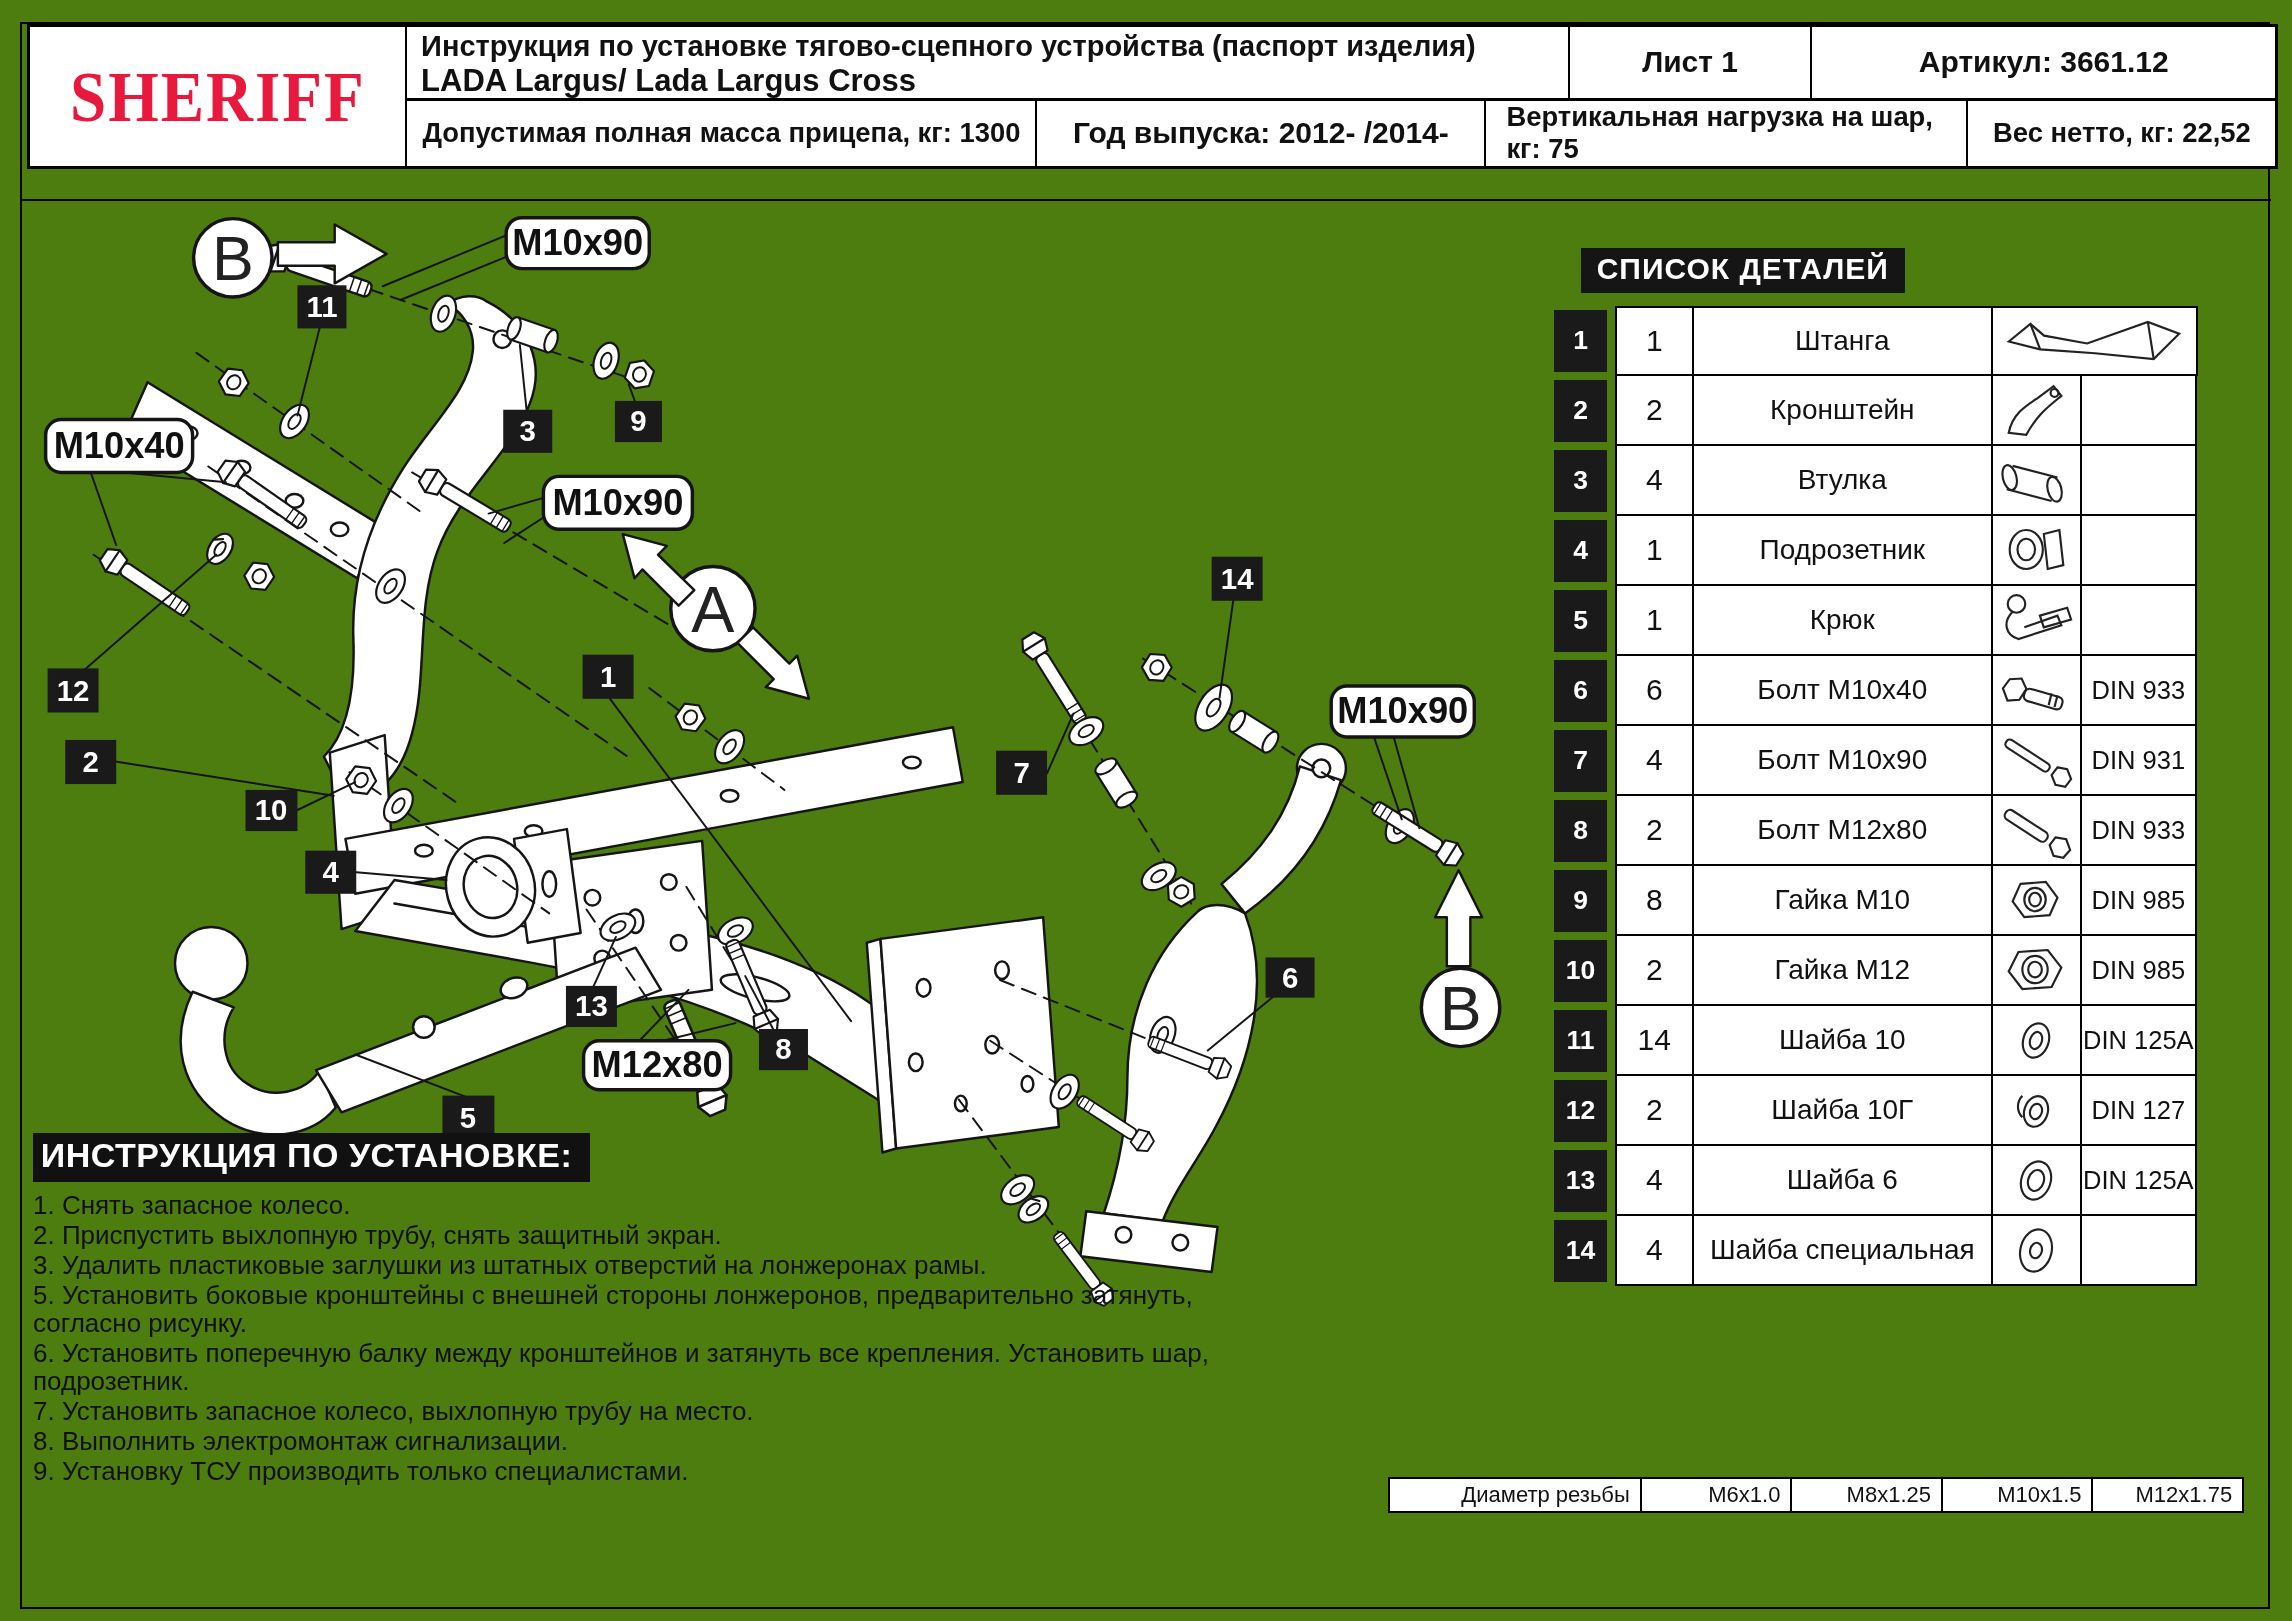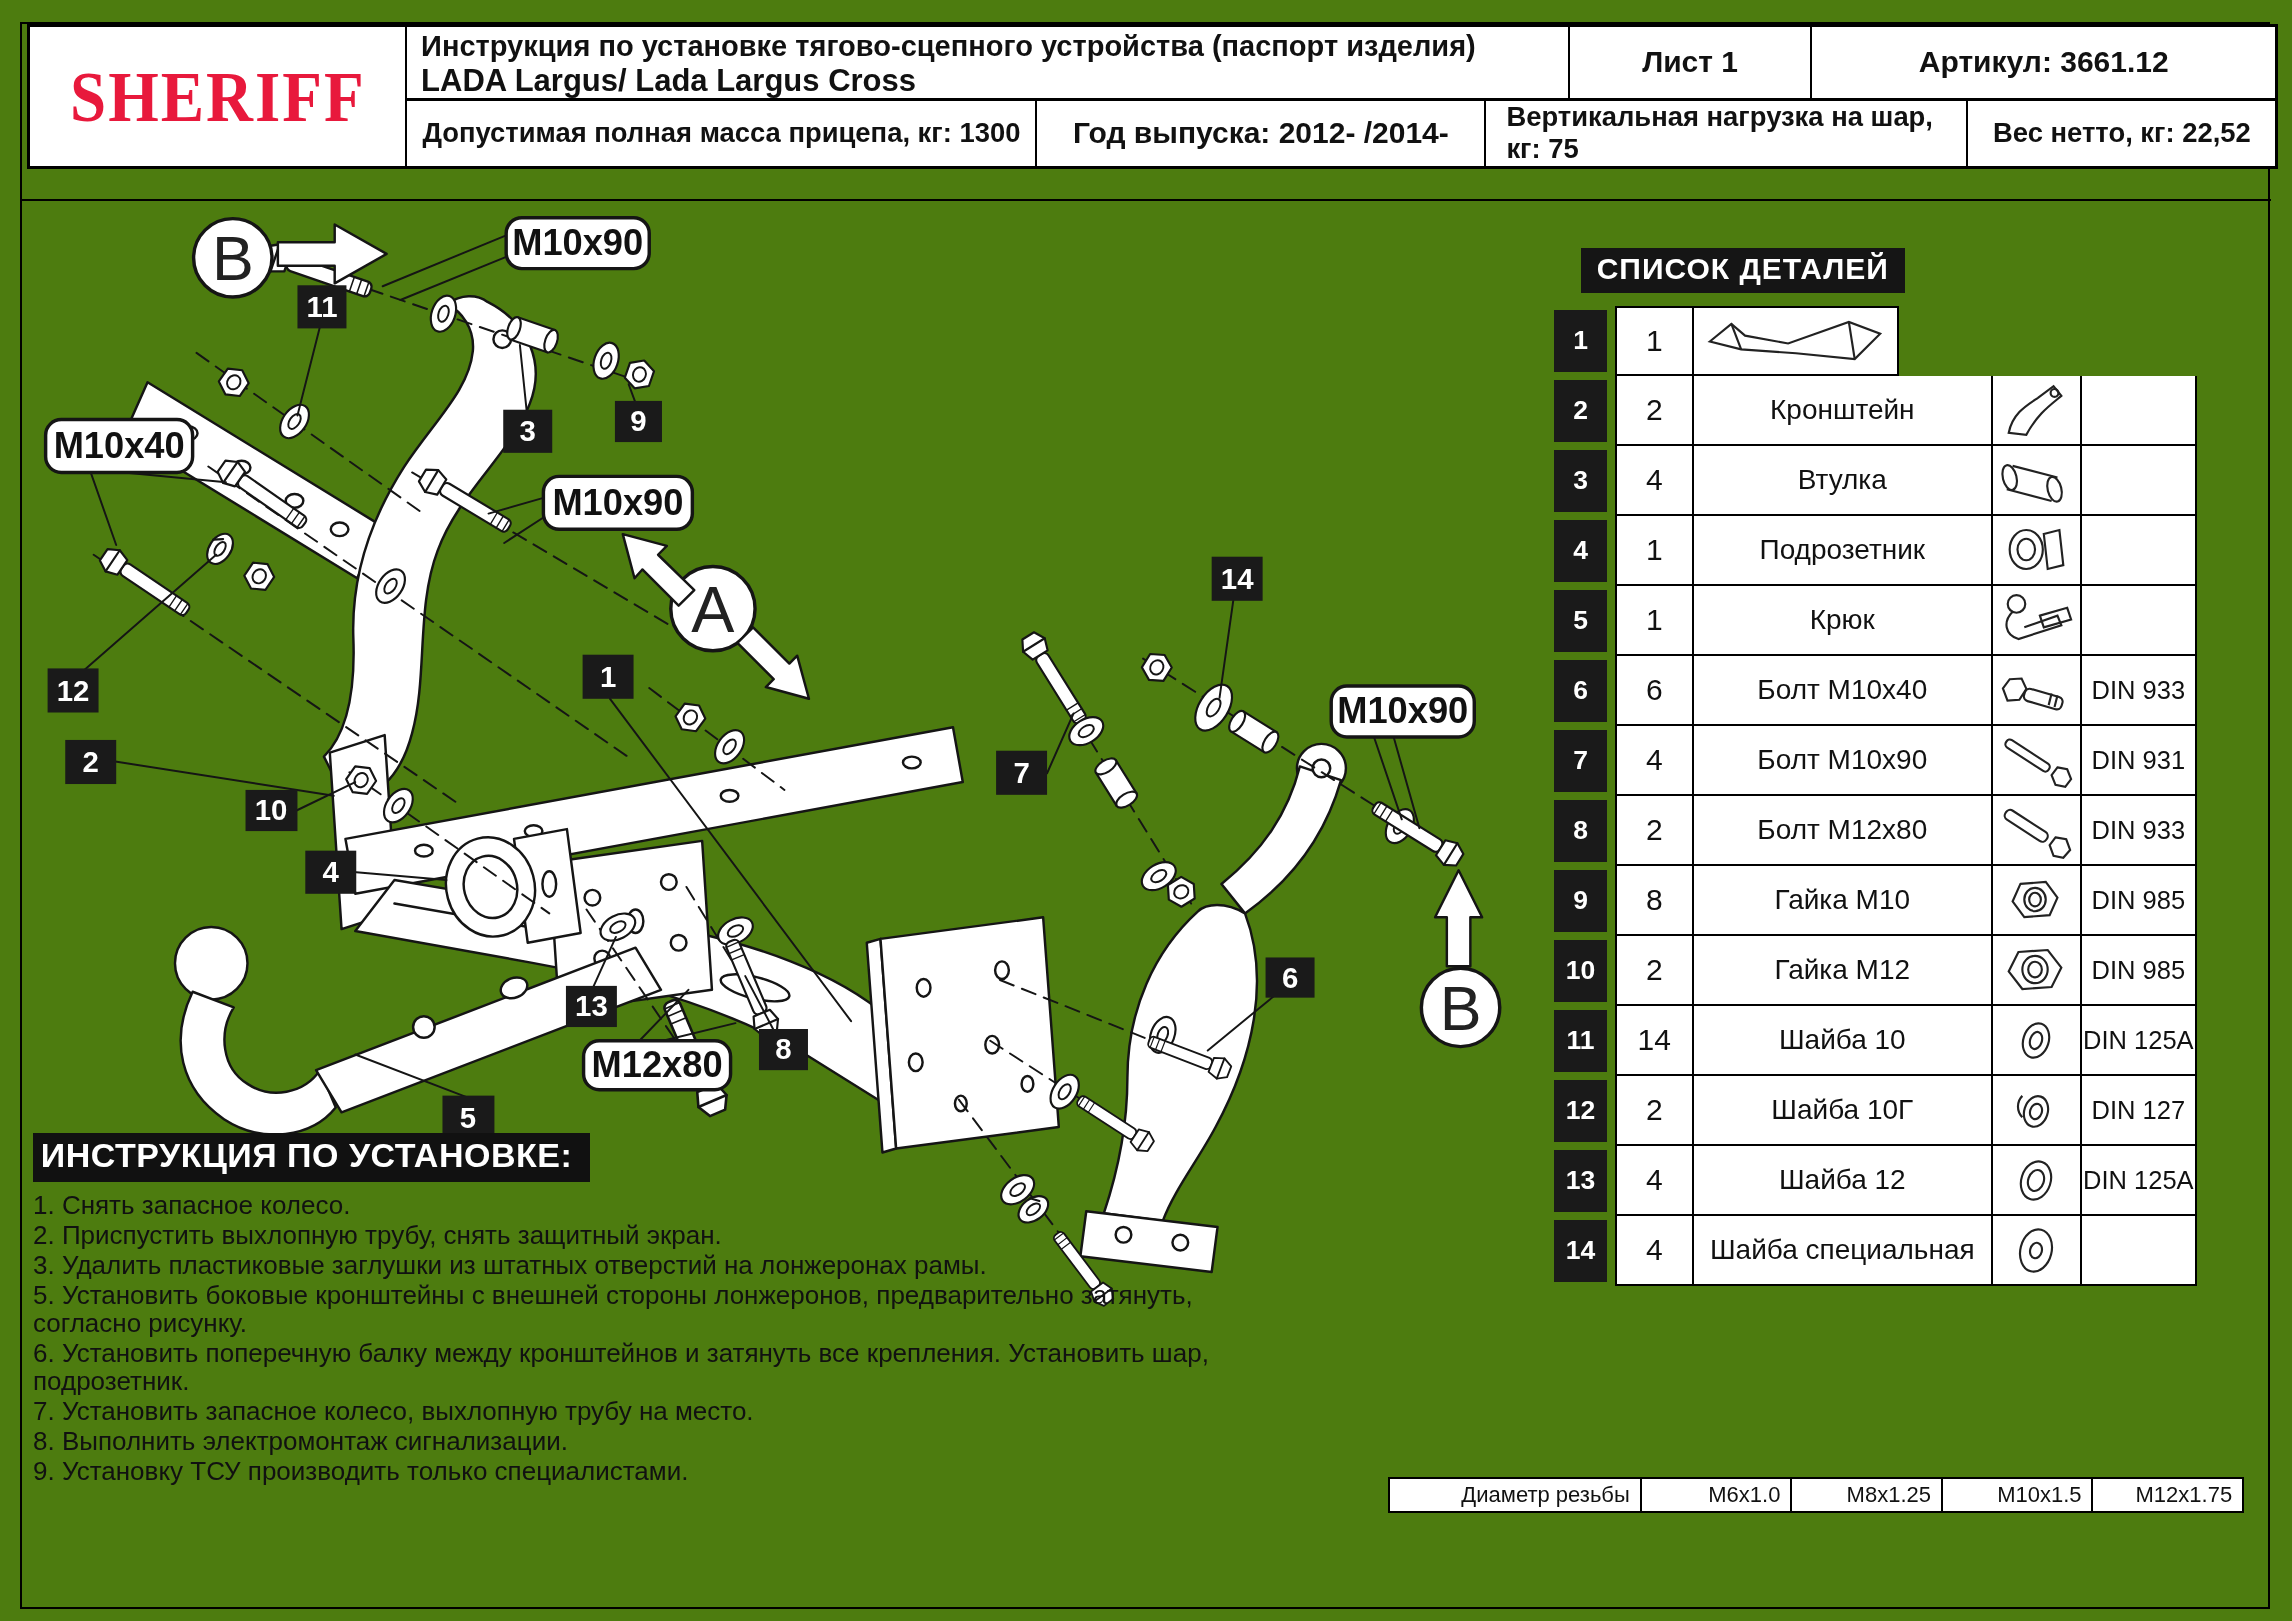--- a/index.html
+++ b/index.html
@@ -387,20 +387,21 @@
         </g>
     </g>
   </svg>
 
   <div class="plist-title">СПИСОК ДЕТАЛЕЙ</div>
   <div class="plist">
 
     <div class="plist-row">
       <div class="pnum">1</div>
       <div class="pcell pqty first">1</div>
+      <div class="pcell pname">Штанга</div>
       <div class="pcell pimg wide">
         <svg width="186" height="59" viewBox="0 0 190 60" stroke="#222" stroke-width="2.2" fill="none">
             <path d="M8,30 L30,12 L44,24 L88,32 L150,10 L182,22 L156,48 L96,42 L40,38 Z"></path>
             <line x1="30" y1="12" x2="40" y2="38"></line>
             <line x1="150" y1="10" x2="156" y2="48"></line>
           </svg>
       </div>
     </div>
 
     <div class="plist-row">
@@ -551,21 +552,21 @@
             <ellipse cx="40" cy="32" rx="6" ry="8" transform="rotate(18 40 32)"></ellipse>
             <path d="M30,20 C24,26 24,36 30,42" transform="translate(-4,-4)"></path>
           </svg>
       </div>
       <div class="pcell pdin">DIN 127</div>
     </div>
 
     <div class="plist-row">
       <div class="pnum">13</div>
       <div class="pcell pqty first">4</div>
-      <div class="pcell pname">Шайба 12</div>
+      <div class="pcell pname">Шайба 6</div>
       <div class="pcell pimg">
         <svg width="78" height="61" viewBox="0 0 80 62" stroke="#222" stroke-width="2.2" fill="none">
             <ellipse cx="40" cy="31" rx="15" ry="20" transform="rotate(18 40 31)"></ellipse>
             <ellipse cx="40" cy="31" rx="8" ry="11" transform="rotate(18 40 31)"></ellipse>
           </svg>
       </div>
       <div class="pcell pdin">DIN 125A</div>
     </div>
 
     <div class="plist-row">

